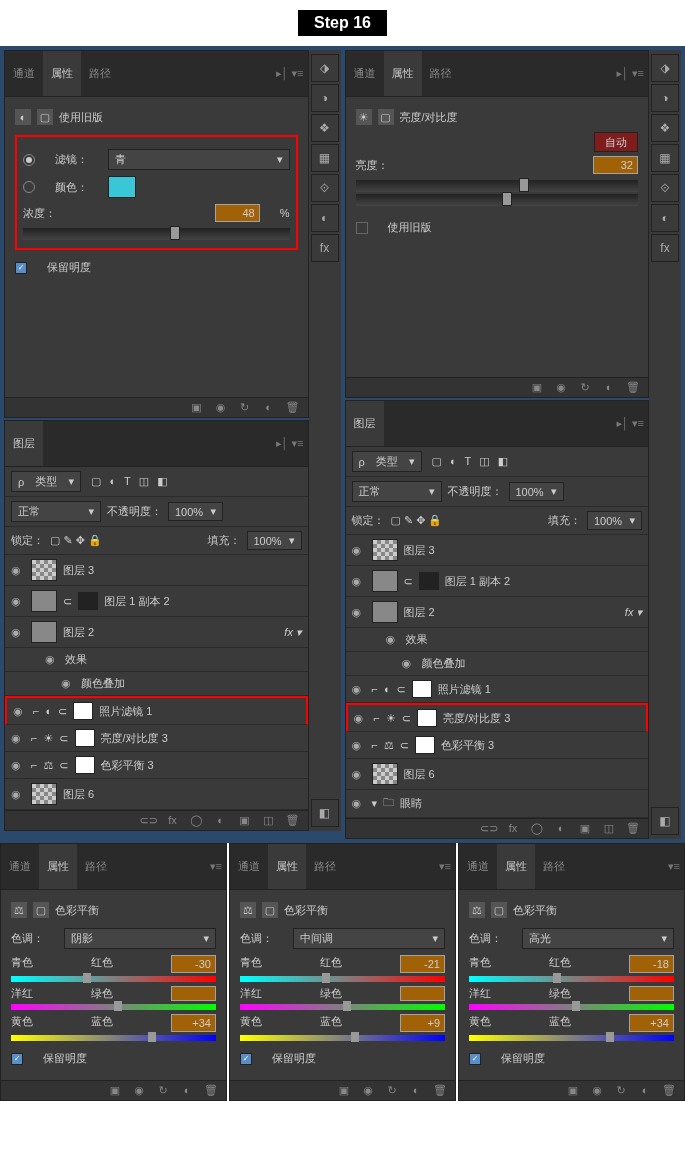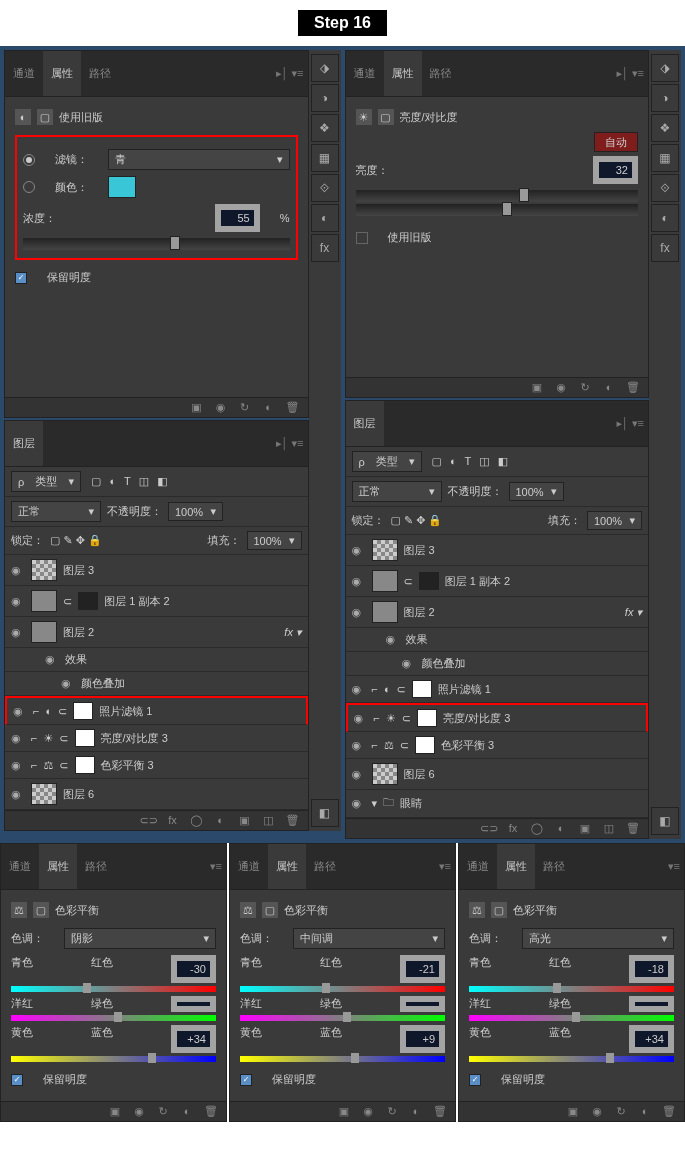--- a/index.html
+++ b/index.html
@@ -18,21 +18,21 @@
 .tools-strip{width:32px;background:#3a3a3a;display:flex;flex-direction:column;gap:2px;padding:4px 2px}
 .tool{width:28px;height:28px;background:#3a3a3a;border:1px solid #222;display:flex;align-items:center;justify-content:center;color:#aaa;font-size:12px}
 .hdr{display:flex;align-items:center;gap:6px;padding:4px 0}
 .icon-sq{width:16px;height:16px;background:#555;display:inline-flex;align-items:center;justify-content:center}
 .red-box{border:2px solid #f00}
 .radio-row{display:flex;align-items:center;gap:20px;margin:6px 0}
 .radio{width:12px;height:12px;border-radius:50%;border:1px solid #888;display:inline-block;position:relative}
 .radio.on::after{content:"";width:6px;height:6px;background:#ccc;border-radius:50%;position:absolute;top:2px;left:2px}
 .select-box{background:#444;border:1px solid #222;padding:2px 6px;flex:1;display:flex;justify-content:space-between;align-items:center}
 .swatch{width:28px;height:22px;background:#39c6d6;border:1px solid #222}
-.num-input{background:#0f172a;border:6px solid #a3a3a3;padding:2px 4px;width:45px;text-align:right}
+.num-input{background:#a16207;border:1px solid #a3a3a3;padding:2px 4px;width:45px;text-align:right}
 .slider{height:12px;background:linear-gradient(#222,#444);position:relative;margin:2px 0}
 .slider-thumb{position:absolute;top:-2px;width:10px;height:14px;background:#999;border:1px solid #222}
 .checkbox{width:12px;height:12px;background:#5a8ec7;border:1px solid #222;display:inline-flex;align-items:center;justify-content:center;color:#fff;font-size:8px}
 .btn{background:#7f1d1d;border:1px solid #222;padding:3px 10px;cursor:pointer}
 .iconbar{display:flex;gap:6px;padding:3px 6px;background:#333;border-top:1px solid #222;justify-content:flex-end}
 .iconbar span{color:#888;width:18px;text-align:center}
 .layers-row{display:flex;align-items:center;gap:6px;padding:4px 6px;border-bottom:1px solid #2a2a2a}
 .eye{width:14px;color:#aaa}
 .thumb{width:26px;height:22px;background:#888;border:1px solid #222}
 .thumb.check{background:repeating-conic-gradient(#888 0 25%,#ccc 0 50%) 0 0/8px 8px}
@@ -80,21 +80,21 @@
                 </div>
               </div>
               <div class="radio-row">
                 <span class="radio"></span>
                 <span>颜色：</span>
                 <div class="swatch"></div>
               </div>
               <div class="radio-row">
                 <span>浓度：</span>
                 <div style="flex:1"></div>
-                <div class="num-input">55</div>
+                <div class="num-input">48</div>
                 <span>%</span>
               </div>
               <div class="slider">
                   <div class="slider-thumb" style="left:55%"></div>
                 </div>
             </div>
             <div class="radio-row" style="margin-top:10px">
               <span class="checkbox">✓</span>
               <span>保留明度</span>
             </div>

